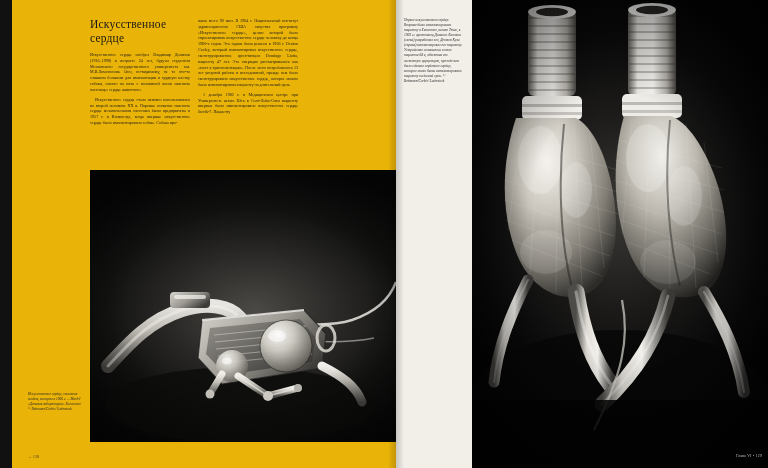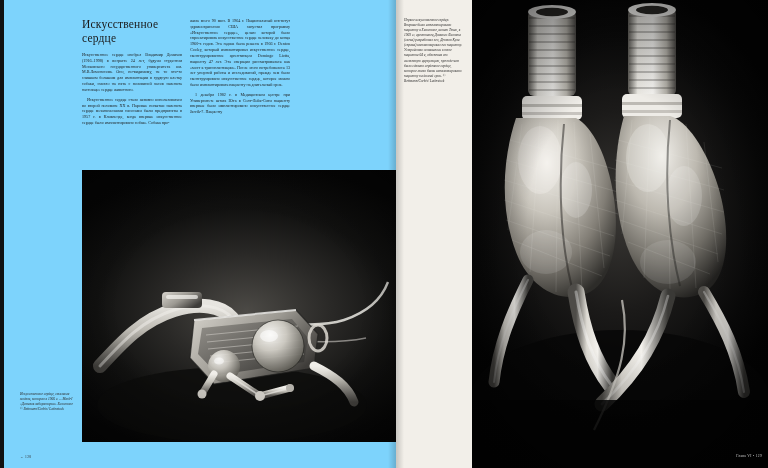--- a/index.html
+++ b/index.html
@@ -12,23 +12,23 @@
   }
   #spread {
     position: relative;
     width: 768px; height: 468px;
     background: #111;
   }
 
   
   .page-left {
     position: absolute;
-    left: 4px; top: 0;
+    left: 12px; top: 0;
     width: 396px; height: 468px;
-    background: #7dd3fc;
+    background: #eab308;
   }
   .page-right {
     position: absolute;
     left: 396px; top: 0;
     width: 372px; height: 468px;
     background: #f2efe9;
   }
   
   .gutter {
     position: absolute;

